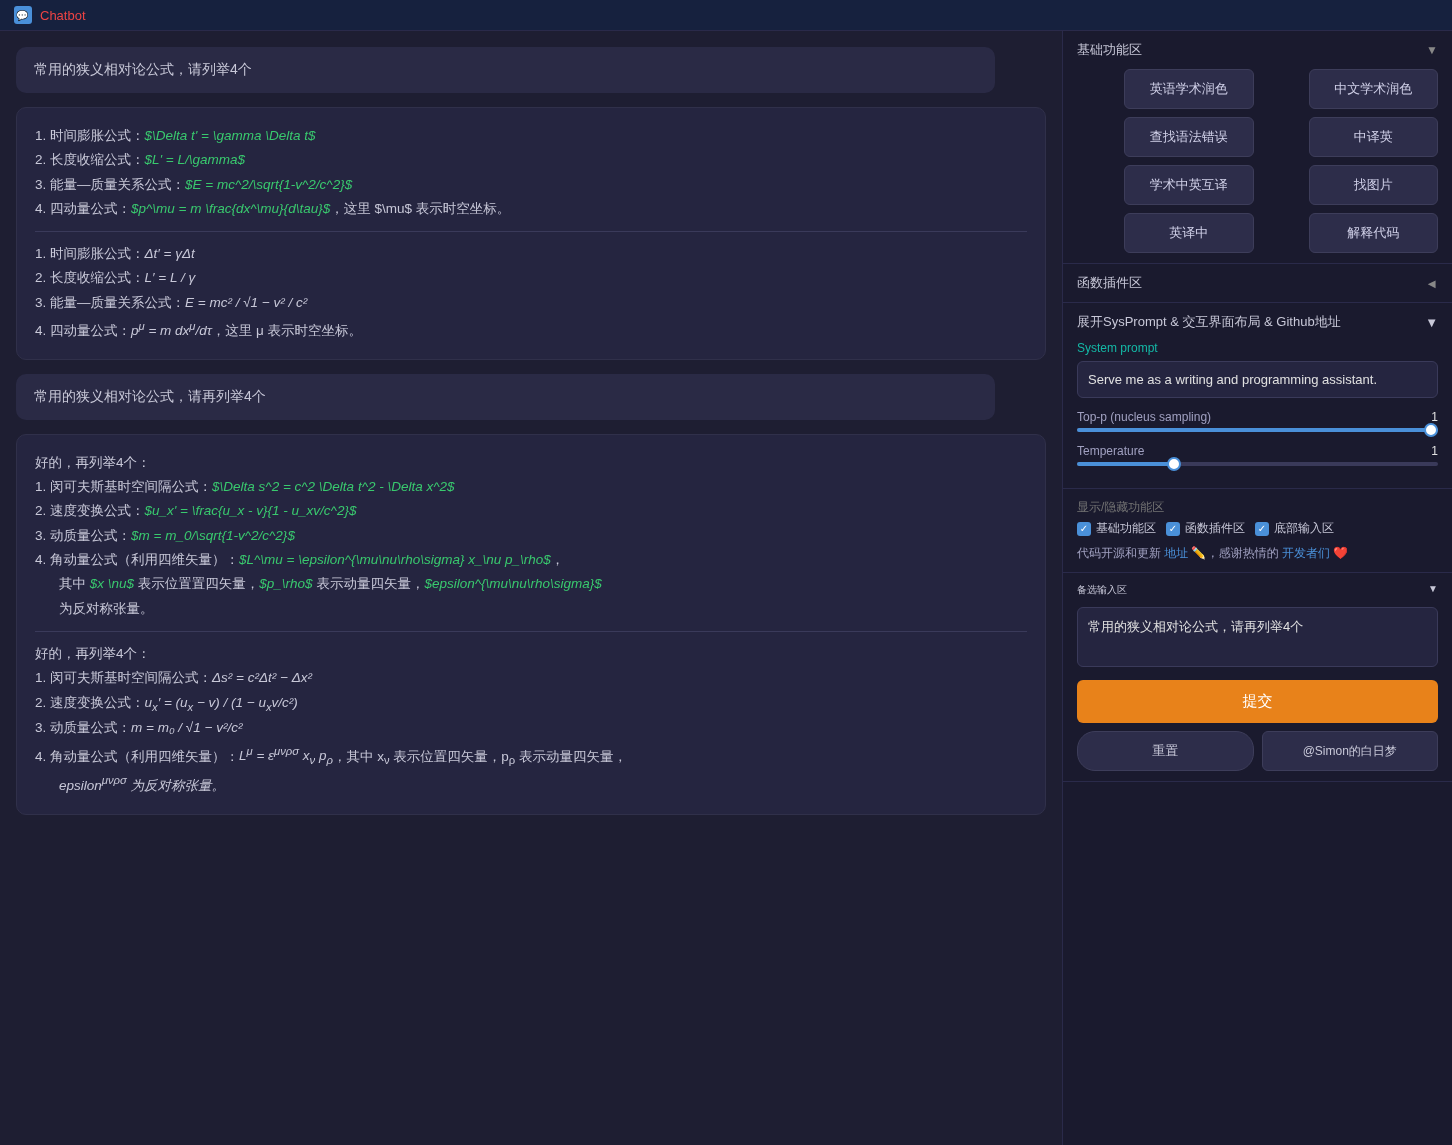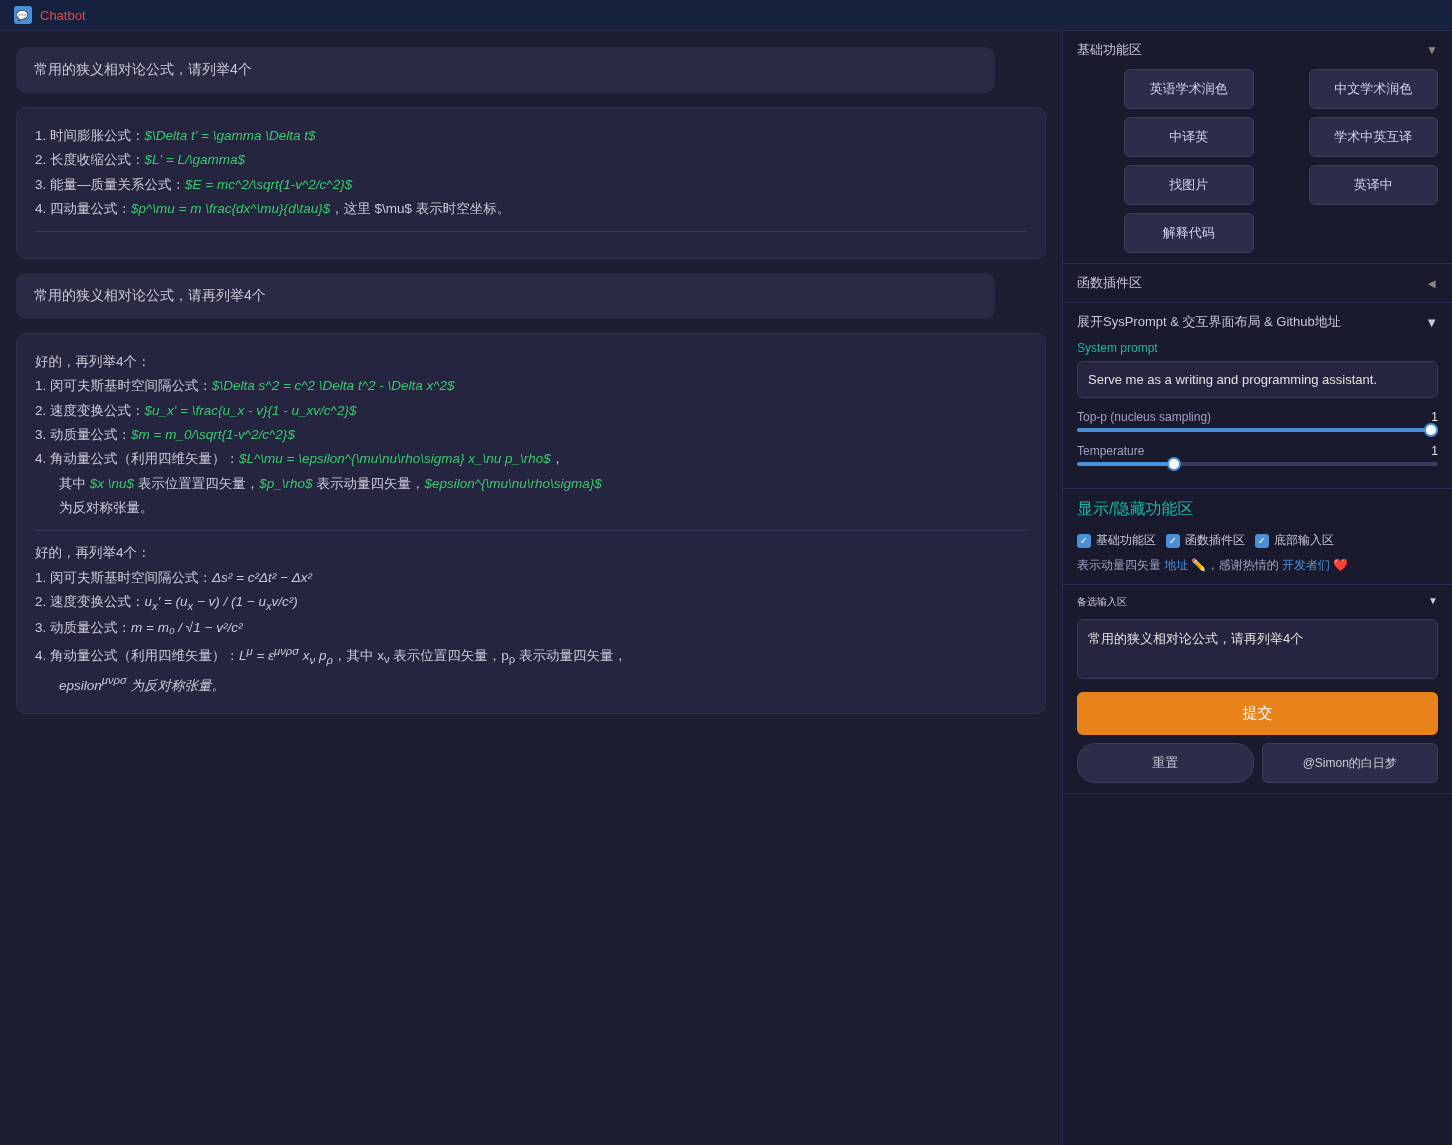--- a/index.html
+++ b/index.html
@@ -165,21 +165,21 @@
     .slider-thumb {
       position: absolute;
       top: -5px;
       width: 14px; height: 14px;
       background: #fff;
       border-radius: 50%;
       border: 2px solid #4a90d9;
     }
 
     .visibility-section { padding: 10px 14px; border-bottom: 1px solid #2a2a4a; }
-    .visibility-label { color: #14b8a6; font-size: 16px; margin-bottom: 12px; }
+    .visibility-label { color: #737373; font-size: 12px; margin-bottom: 4px; }
     .checkbox-row {
       display: flex; flex-wrap: wrap; gap: 10px; margin-bottom: 6px;
     }
     .checkbox-item {
       display: flex; align-items: center; gap: 5px;
       font-size: 12px; color: #c8c8d8;
     }
     .checkbox-box {
       width: 14px; height: 14px;
       background: #4a90d9;
@@ -264,20 +264,26 @@
     </div>
 
     <div class="bot-bubble">
       <div>
         <div>1. 时间膨胀公式：<span class="green-code">$\Delta t' = \gamma \Delta t$</span></div>
         <div>2. 长度收缩公式：<span class="green-code">$L' = L/\gamma$</span></div>
         <div>3. 能量—质量关系公式：<span class="green-code">$E = mc^2/\sqrt{1-v^2/c^2}$</span></div>
         <div>4. 四动量公式：<span class="green-code">$p^\mu = m \frac{dx^\mu}{d\tau}$</span>，这里 $\mu$ 表示时空坐标。</div>
       </div>
       <hr class="section-divider">
+      <div>
+        <div>1. 时间膨胀公式：<span class="italic-math">Δt′ = γΔt</span></div>
+        <div>2. 长度收缩公式：<span class="italic-math">L′ = L / γ</span></div>
+        <div>3. 能量—质量关系公式：<span class="italic-math">E = mc² / √1 − v² / c²</span></div>
+        <div>4. 四动量公式：<span class="italic-math">p<sup>μ</sup> = m dx<sup>μ</sup>/dτ</span>，这里 μ 表示时空坐标。</div>
+      </div>
     </div>
 
     <div class="user-bubble">
       <span>常用的狭义相对论公式，请再列举4个</span>
     </div>
 
     <div class="bot-bubble">
       <div>
         <div>好的，再列举4个：</div>
         <div>1. 闵可夫斯基时空间隔公式：<span class="green-code">$\Delta s^2 = c^2 \Delta t^2 - \Delta x^2$</span></div>
@@ -303,20 +309,21 @@
   <div class="sidebar">
 
     <div class="sidebar-section">
       <div class="sidebar-section-header">
         <span>基础功能区</span>
         <span class="arrow">▼</span>
       </div>
       <div class="btn-grid">
         <button class="func-btn">英语学术润色</button>
         <button class="func-btn">中文学术润色</button>
+        <button class="func-btn">查找语法错误</button>
         <button class="func-btn">中译英</button>
         <button class="func-btn">学术中英互译</button>
         <button class="func-btn">找图片</button>
         <button class="func-btn">英译中</button>
         <button class="func-btn">解释代码</button>
       </div>
     </div>
 
     <div class="sidebar-section">
       <div class="func-plugin-header">
@@ -360,21 +367,21 @@
         <label class="checkbox-item">
           <div class="checkbox-box"></div>
           <span>函数插件区</span>
         </label>
         <label class="checkbox-item">
           <div class="checkbox-box"></div>
           <span>底部输入区</span>
         </label>
       </div>
       <div class="link-row">
-        <span>表示动量四矢量</span>
+        <span>代码开源和更新</span>
         <a href="#">地址</a>
         <span> ✏️，感谢热情的</span>
         <a href="#">开发者们</a>
         <span>❤️</span>
       </div>
     </div>
 
     <div class="alt-input-section">
       <div class="alt-input-header">
         <span>备选输入区</span>

